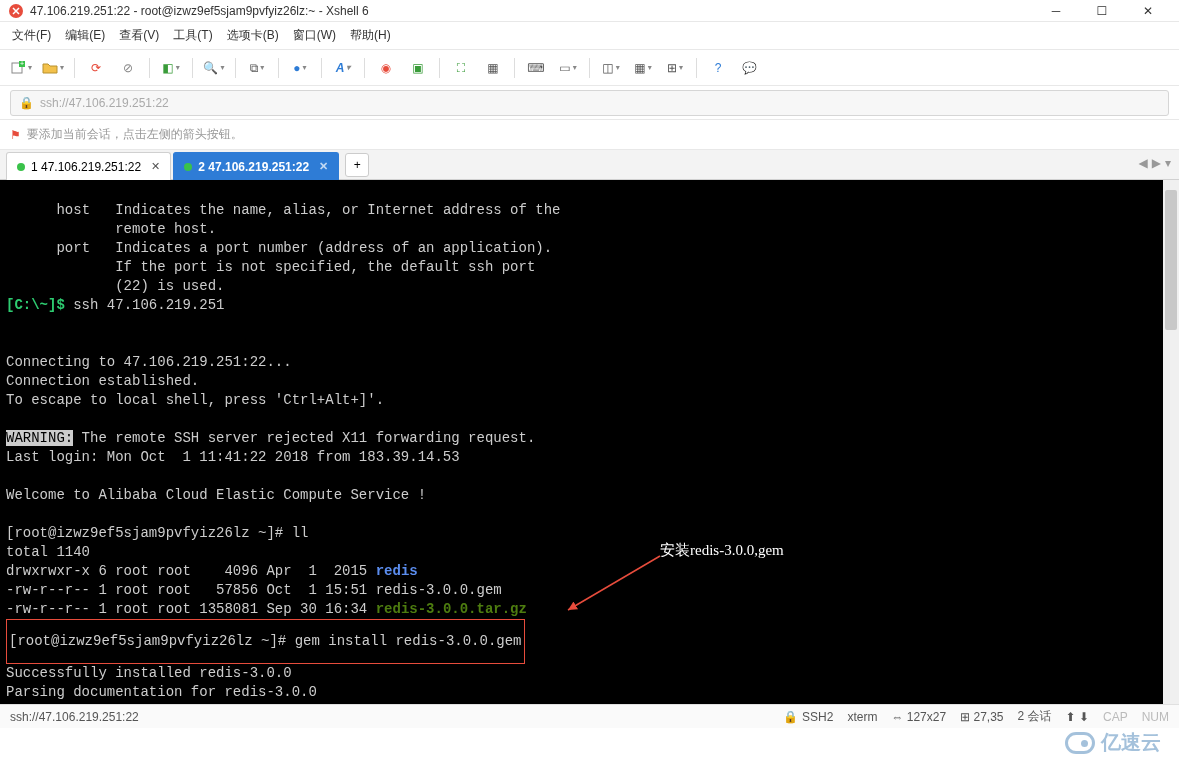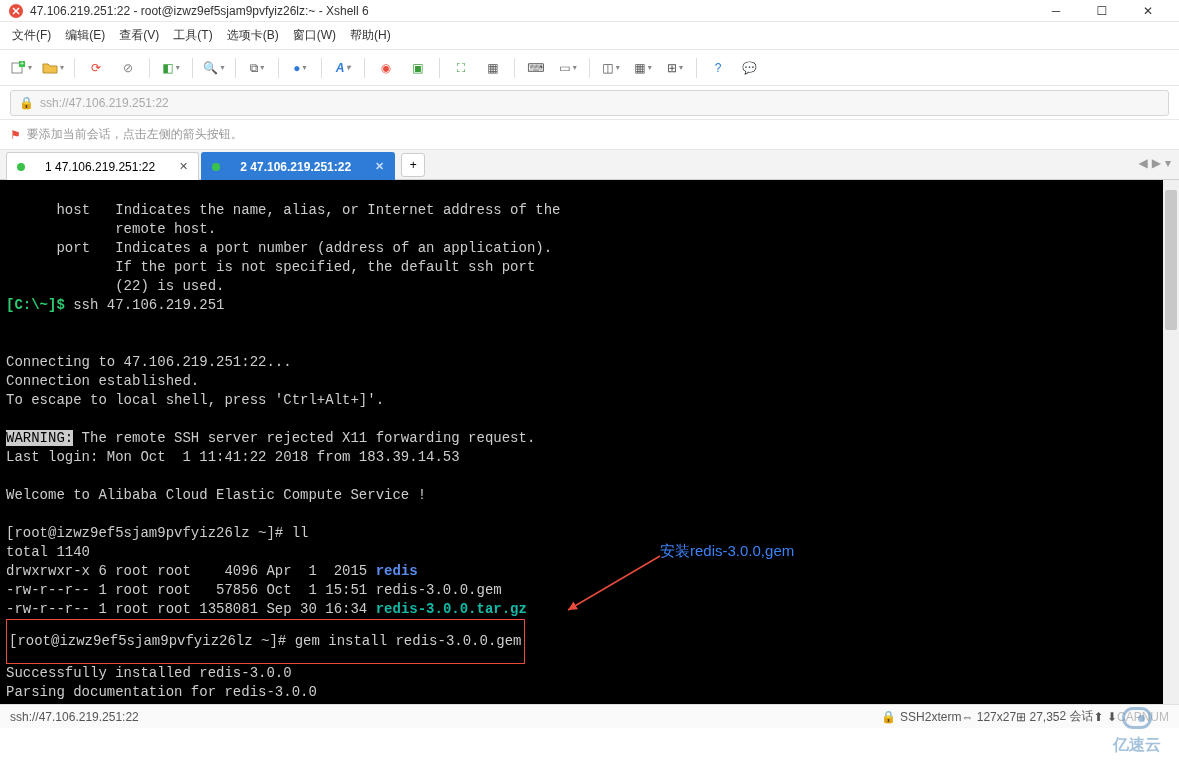--- a/index.html
+++ b/index.html
@@ -20,45 +20,45 @@
 .toolbar .dd::after { content: "▾"; font-size: 8px; margin-left: 2px; color: #888; }
 
 .addressbar { height: 34px; display: flex; align-items: center; padding: 4px 10px; border-bottom: 1px solid #e8e8e8; }
 .addressbar .addr-input { flex: 1; height: 26px; border: 1px solid #d6d6d6; border-radius: 3px; background: #f7f7f7; display: flex; align-items: center; padding: 0 8px; color: #aaa; gap: 6px; }
 .addressbar .lock-icon { color: #c9a94a; font-size: 12px; }
 
 .hintbar { height: 30px; display: flex; align-items: center; padding: 0 10px; color: #999; gap: 6px; border-bottom: 1px solid #e8e8e8; }
 .hintbar .flag-icon { color: #e74c3c; }
 
 .tabbar { height: 30px; display: flex; align-items: flex-end; background: #f3f3f3; padding: 0 6px; border-bottom: 1px solid #d0d0d0; position: relative; }
-.tab { height: 28px; display: flex; align-items: center; padding: 0 10px; border: 1px solid #d0d0d0; border-bottom: none; margin-right: 2px; background: #fff; font-size: 12px; gap: 20px; border-radius: 3px 3px 0 0; position: relative; top: 1px; }
+.tab { height: 28px; display: flex; align-items: center; padding: 0 10px; border: 1px solid #d0d0d0; border-bottom: none; margin-right: 2px; background: #fff; font-size: 12px; gap: 6px; border-radius: 3px 3px 0 0; position: relative; top: 1px; }
 .tab.active { background: #2e7cd6; color: #fff; border-color: #2e7cd6; font-weight: bold; }
 .tab .dot { width: 8px; height: 8px; border-radius: 50%; background: #3ac24a; }
 .tab .close { font-size: 11px; color: inherit; opacity: .7; margin-left: 4px; }
 .tab-add { width: 24px; height: 24px; border: 1px solid #ccc; display: flex; align-items: center; justify-content: center; margin-left: 4px; border-radius: 3px; background: #fff; position: relative; top: -2px; }
 .tabbar .nav-arrows { position: absolute; right: 8px; top: 6px; display: flex; gap: 4px; color: #999; }
 
 .terminal { background: #000; color: #ccc; font-family: "Consolas", "Courier New", monospace; font-size: 14px; line-height: 19px; height: 524px; position: relative; overflow: hidden; }
 .terminal-inner { padding: 2px 6px; white-space: pre; }
 .terminal .prompt-local { color: #2ecc71; font-weight: bold; }
 .terminal .hl-file1 { color: #5b8def; font-weight: bold; }
-.terminal .hl-file2 { color: #14b8a6; font-weight: bold; }
+.terminal .hl-file2 { color: #4d7c0f; font-weight: bold; }
 .terminal .warning-inv { background: #ccc; color: #000000; }
 .terminal .cursor { background: #3ac24a; display: inline-block; width: 9px; height: 16px; vertical-align: middle; }
 .terminal .red-box { border: 1px solid #e74c3c; display: inline-block; padding: 12px 2px; }
-.terminal .annot-text { position: absolute; color: #3b82f6; font-family: Liberation Sans, sans-serif; font-size: 15px; }
+.terminal .annot-text { position: absolute; color: #ffffff; font-family: Liberation Serif, serif; font-size: 15px; }
 .terminal .arrow-svg { position: absolute; pointer-events: none; }
 .terminal .scrollbar { position: absolute; right: 0; top: 0; width: 16px; height: 100%; background: #f0f0f0; }
 .terminal .scrollbar .thumb { position: absolute; left: 2px; right: 2px; top: 10px; height: 140px; background: #c8c8c8; border-radius: 2px; }
 
 .statusbar { height: 24px; border-top: 1px solid #e0e0e0; display: flex; align-items: center; padding: 0 10px; font-size: 12px; color: #555; justify-content: space-between; background: #fafafa; }
-.statusbar .right { display: flex; align-items: center; }
+.statusbar .right { display: flex; align-items: center; gap: 14px; }
 .statusbar .lock-s { color: #c9a94a; }
 
-.watermark { position: absolute; right: 18px; bottom: 8px; opacity: .55; display: flex; align-items: center; gap: 6px; font-size: 16px; color: #5a8fbf; font-weight: bold; flex-direction: column; }
+.watermark { position: absolute; right: 18px; bottom: 8px; opacity: .55; display: flex; align-items: center; gap: 6px; font-size: 20px; color: #5a8fbf; font-weight: bold; }
 .watermark .logo-c { width: 30px; height: 22px; border: 3px solid #5a8fbf; border-radius: 12px; position: relative; }
 .watermark .logo-c::after { content: ""; width: 7px; height: 7px; border-radius: 50%; background: #5a8fbf; position: absolute; right: 4px; top: 5px; }
 </style>
 </head>
 <body>
 
 <div class="titlebar">
   <svg class="app-icon" viewBox="0 0 16 16">
       <circle cx="8" cy="8" r="7" fill="#e74c3c"></circle>
       <path d="M5 5 L11 11 M11 5 L5 11" stroke="#fff" stroke-width="1.5"></path>

